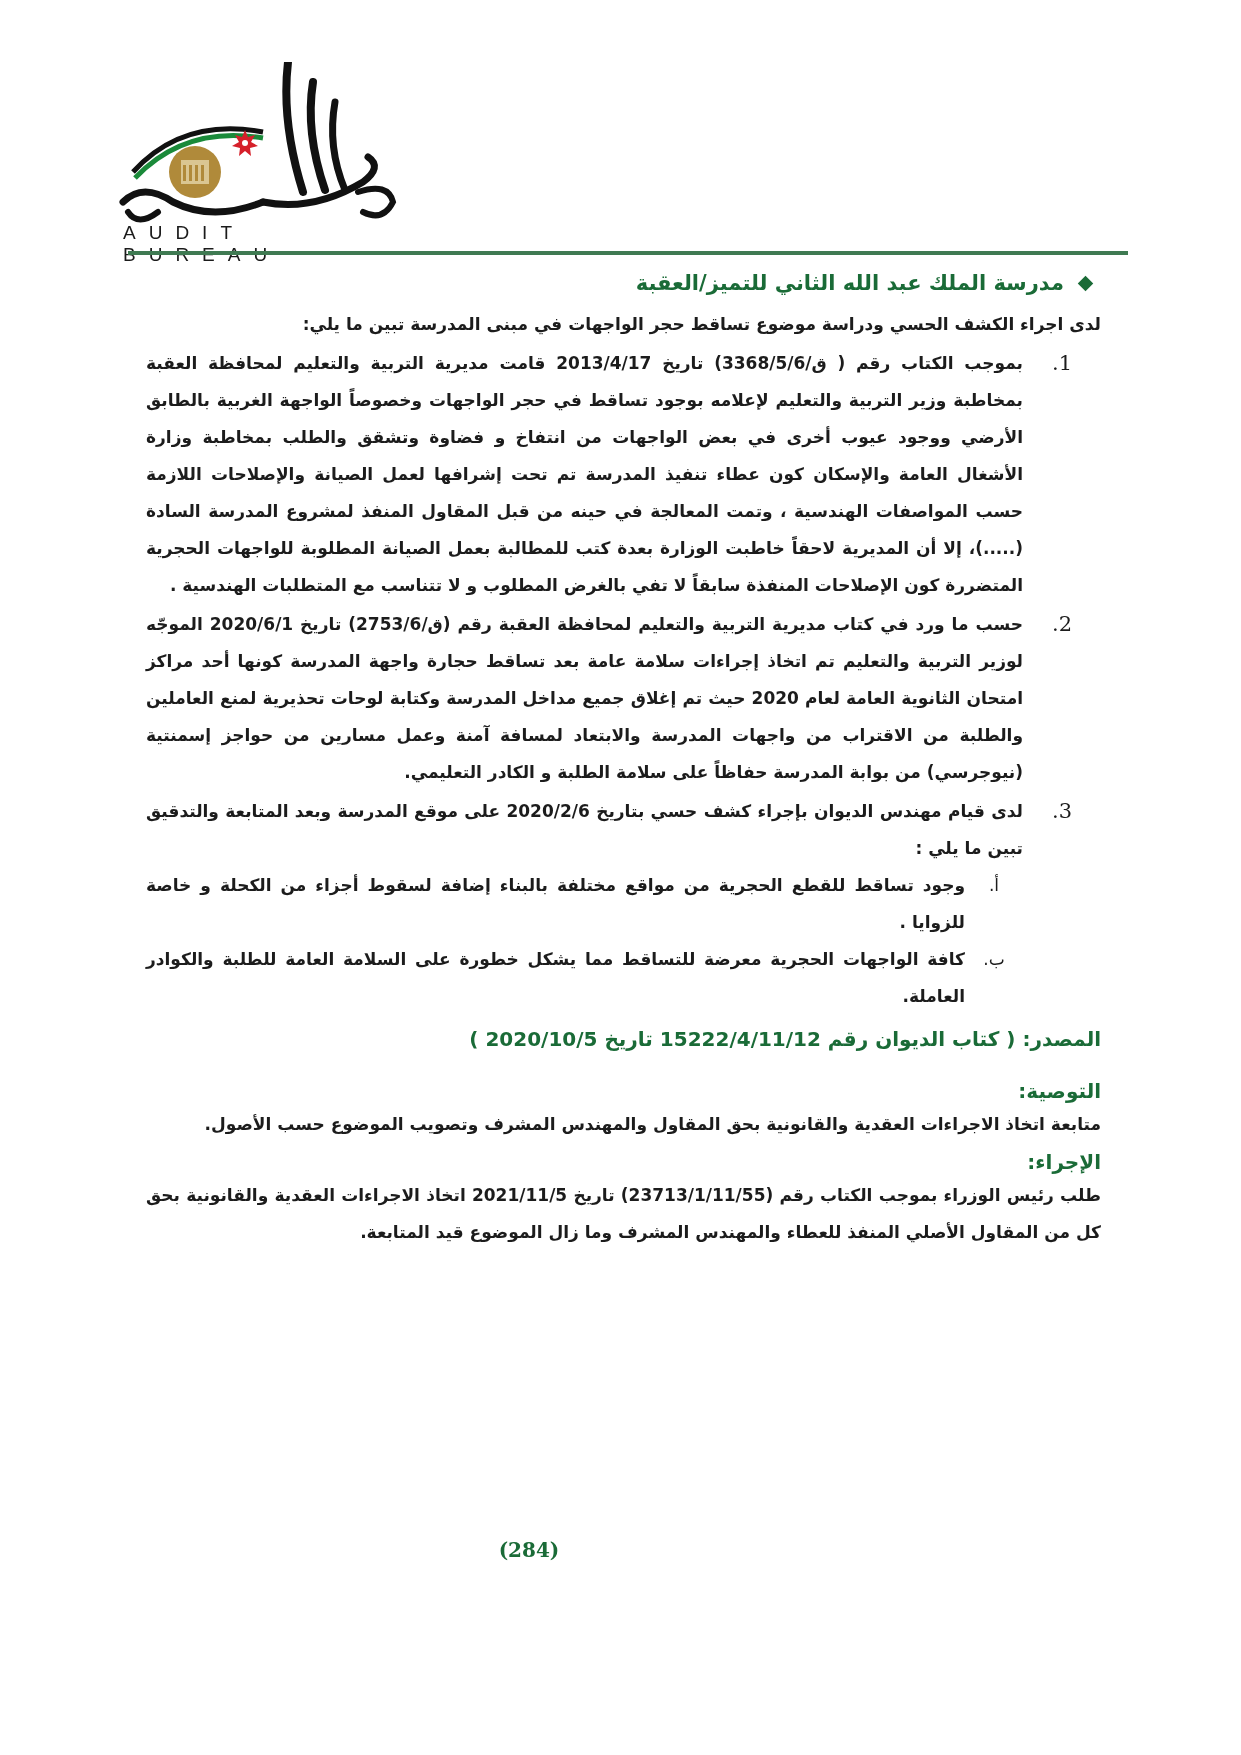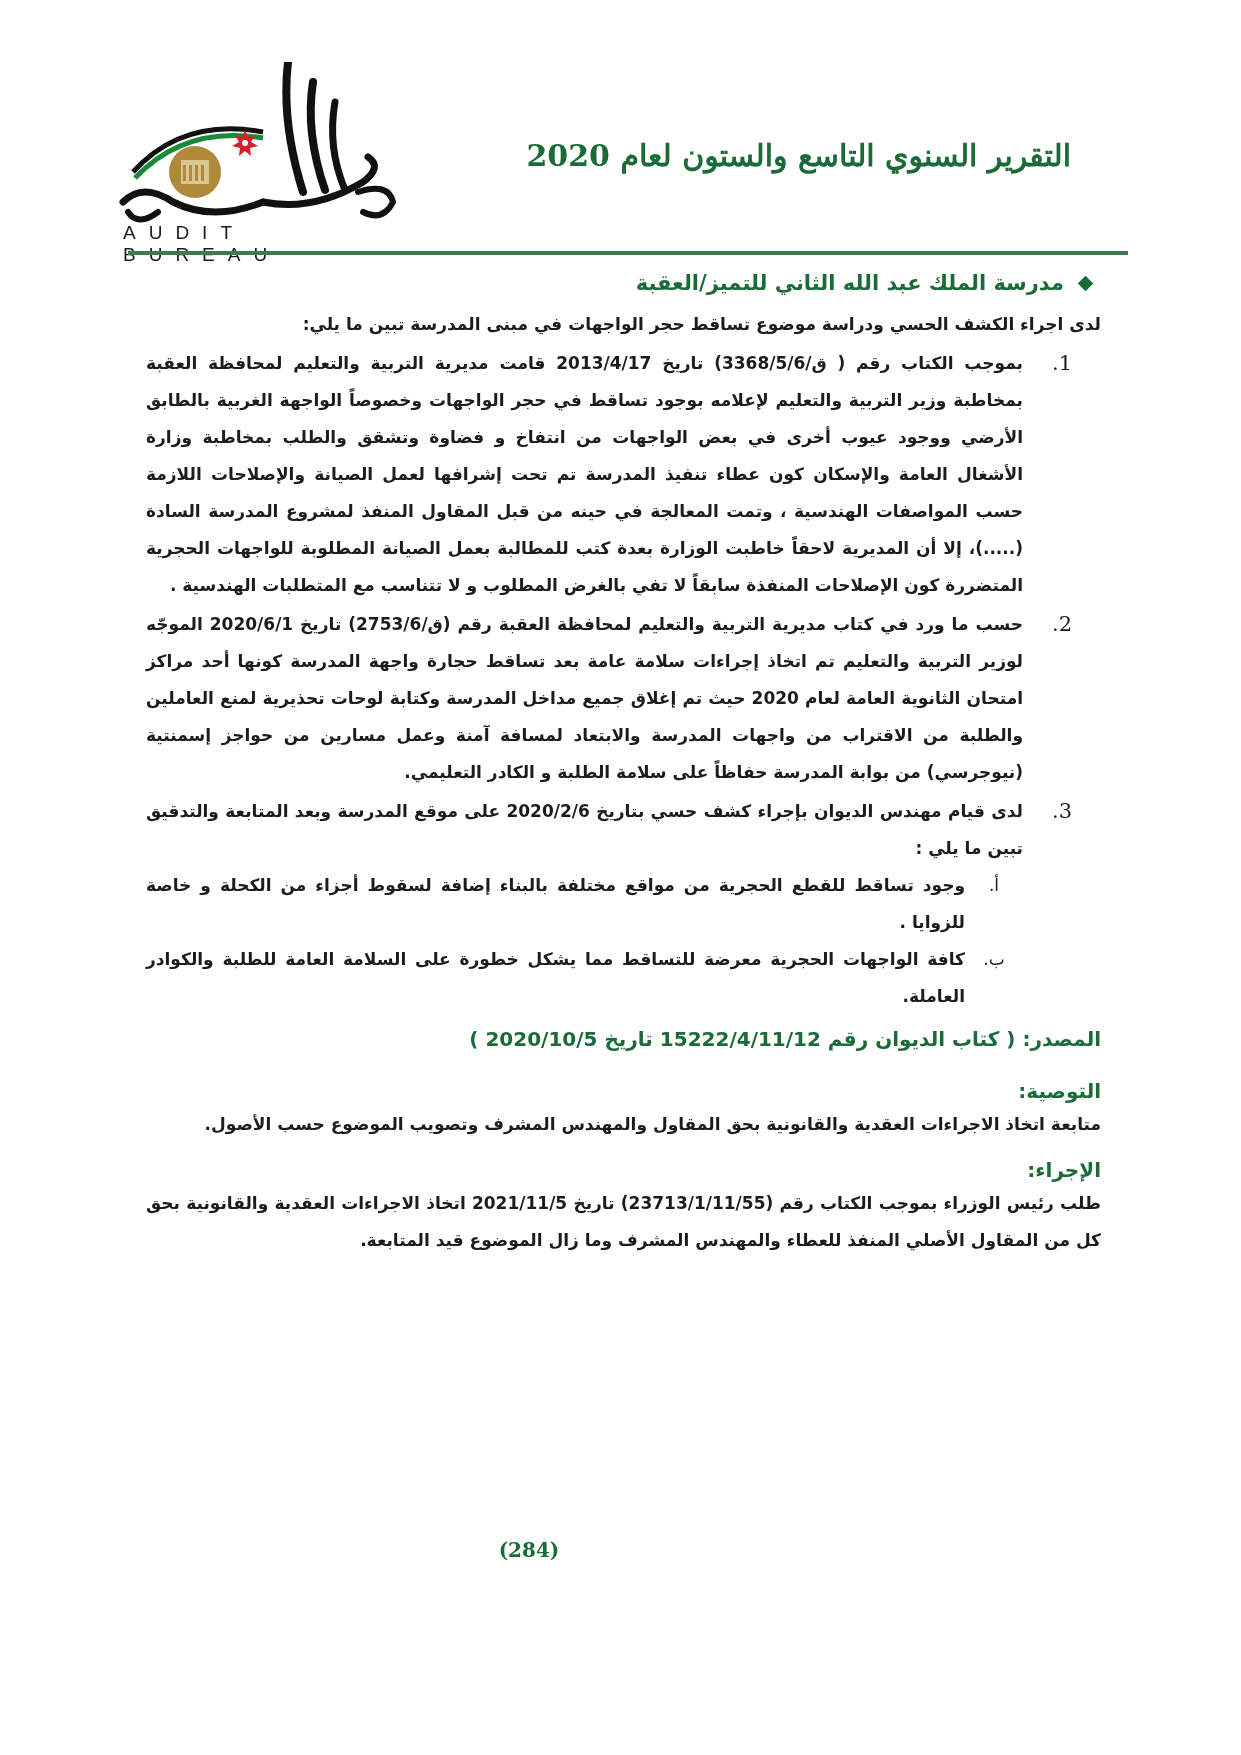--- a/index.html
+++ b/index.html
@@ -95,21 +95,20 @@
       <path d="M175 0 Q168 60 190 130" stroke="#111" stroke-width="8" fill="none" stroke-linecap="round"></path>
       <path d="M200 20 Q192 70 212 128" stroke="#111" stroke-width="8" fill="none" stroke-linecap="round"></path>
       <path d="M222 40 Q214 85 232 128" stroke="#111" stroke-width="7" fill="none" stroke-linecap="round"></path>
       <path d="M150 140 Q200 150 250 120 Q270 105 255 95" stroke="#111" stroke-width="7" fill="none" stroke-linecap="round"></path>
       <path d="M10 140 Q30 120 60 140 Q100 160 150 140" stroke="#111" stroke-width="7" fill="none" stroke-linecap="round"></path>
       <path d="M15 150 Q25 165 45 150" stroke="#111" stroke-width="6" fill="none" stroke-linecap="round"></path>
       <path d="M245 130 Q275 120 280 140 Q270 160 250 150" stroke="#111" stroke-width="6" fill="none" stroke-linecap="round"></path>
     </svg>
     <div class="logo-caption">AUDIT BUREAU</div>
   </div>
-  <div class="report-title">التقرير السنوي التاسع والستون لعام 2020</div>
   <div class="header-rule"></div>
 </div>
 
 <div class="content">
   <div class="section-heading">
     <span class="diamond"></span>
     <span class="title">مدرسة الملك عبد الله الثاني للتميز/العقبة</span>
   </div>
 
   <div class="intro">لدى اجراء الكشف الحسي ودراسة موضوع تساقط حجر الواجهات في مبنى المدرسة تبين ما يلي:</div>
@@ -137,17 +136,17 @@
   <div class="sub-item">
     <span class="letter">ب.</span>
     <span class="text">كافة الواجهات الحجرية معرضة للتساقط مما يشكل خطورة على السلامة العامة للطلبة والكوادر العاملة.</span>
   </div>
 
   <div class="source">المصدر: ( كتاب الديوان رقم 15222/4/11/12 تاريخ 2020/10/5 )</div>
 
   <div class="label">التوصية:</div>
   <div class="para">متابعة اتخاذ الاجراءات العقدية والقانونية بحق المقاول والمهندس المشرف وتصويب الموضوع حسب الأصول.</div>
 
-  <div class="label" style="margin-top:12px">الإجراء:</div>
+  <div class="label" style="margin-top:4px">الإجراء:</div>
   <div class="para">طلب رئيس الوزراء بموجب الكتاب رقم (23713/1/11/55) تاريخ 2021/11/5 اتخاذ الاجراءات العقدية والقانونية بحق كل من المقاول الأصلي المنفذ للعطاء والمهندس المشرف وما زال الموضوع قيد المتابعة.</div>
 </div>
 
 <div class="page-number">(284)</div>
 
 </body></html>

